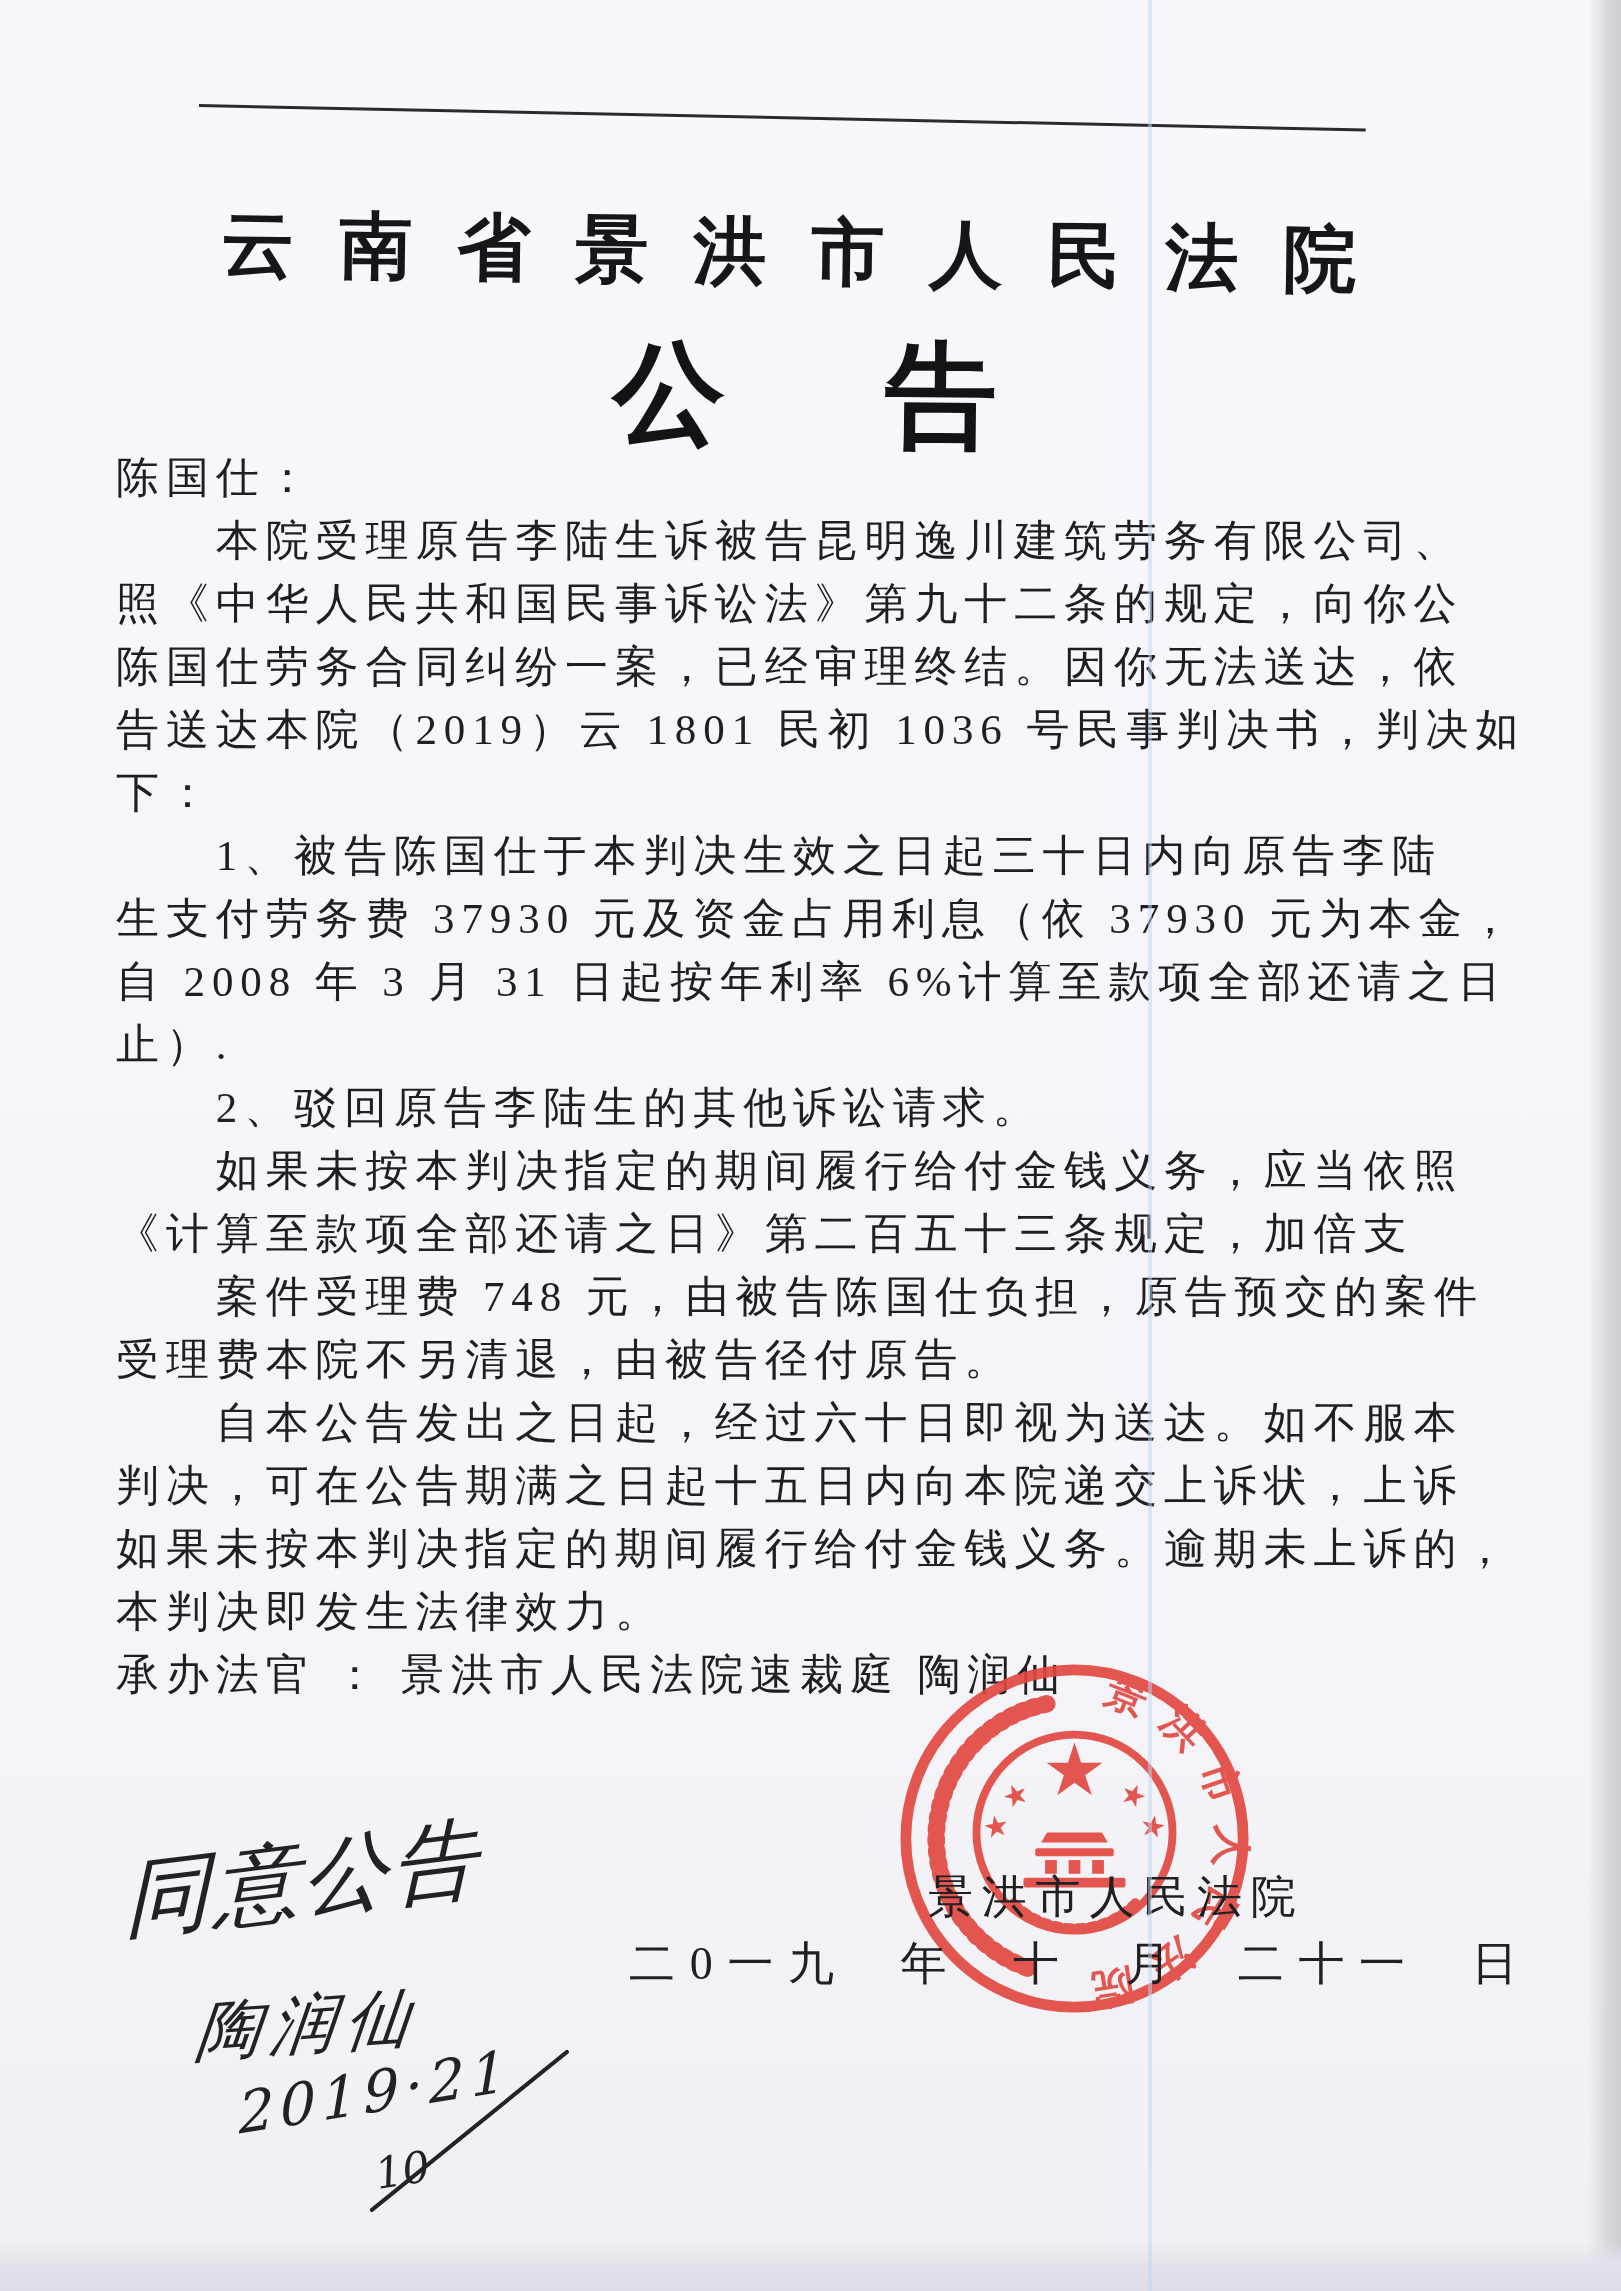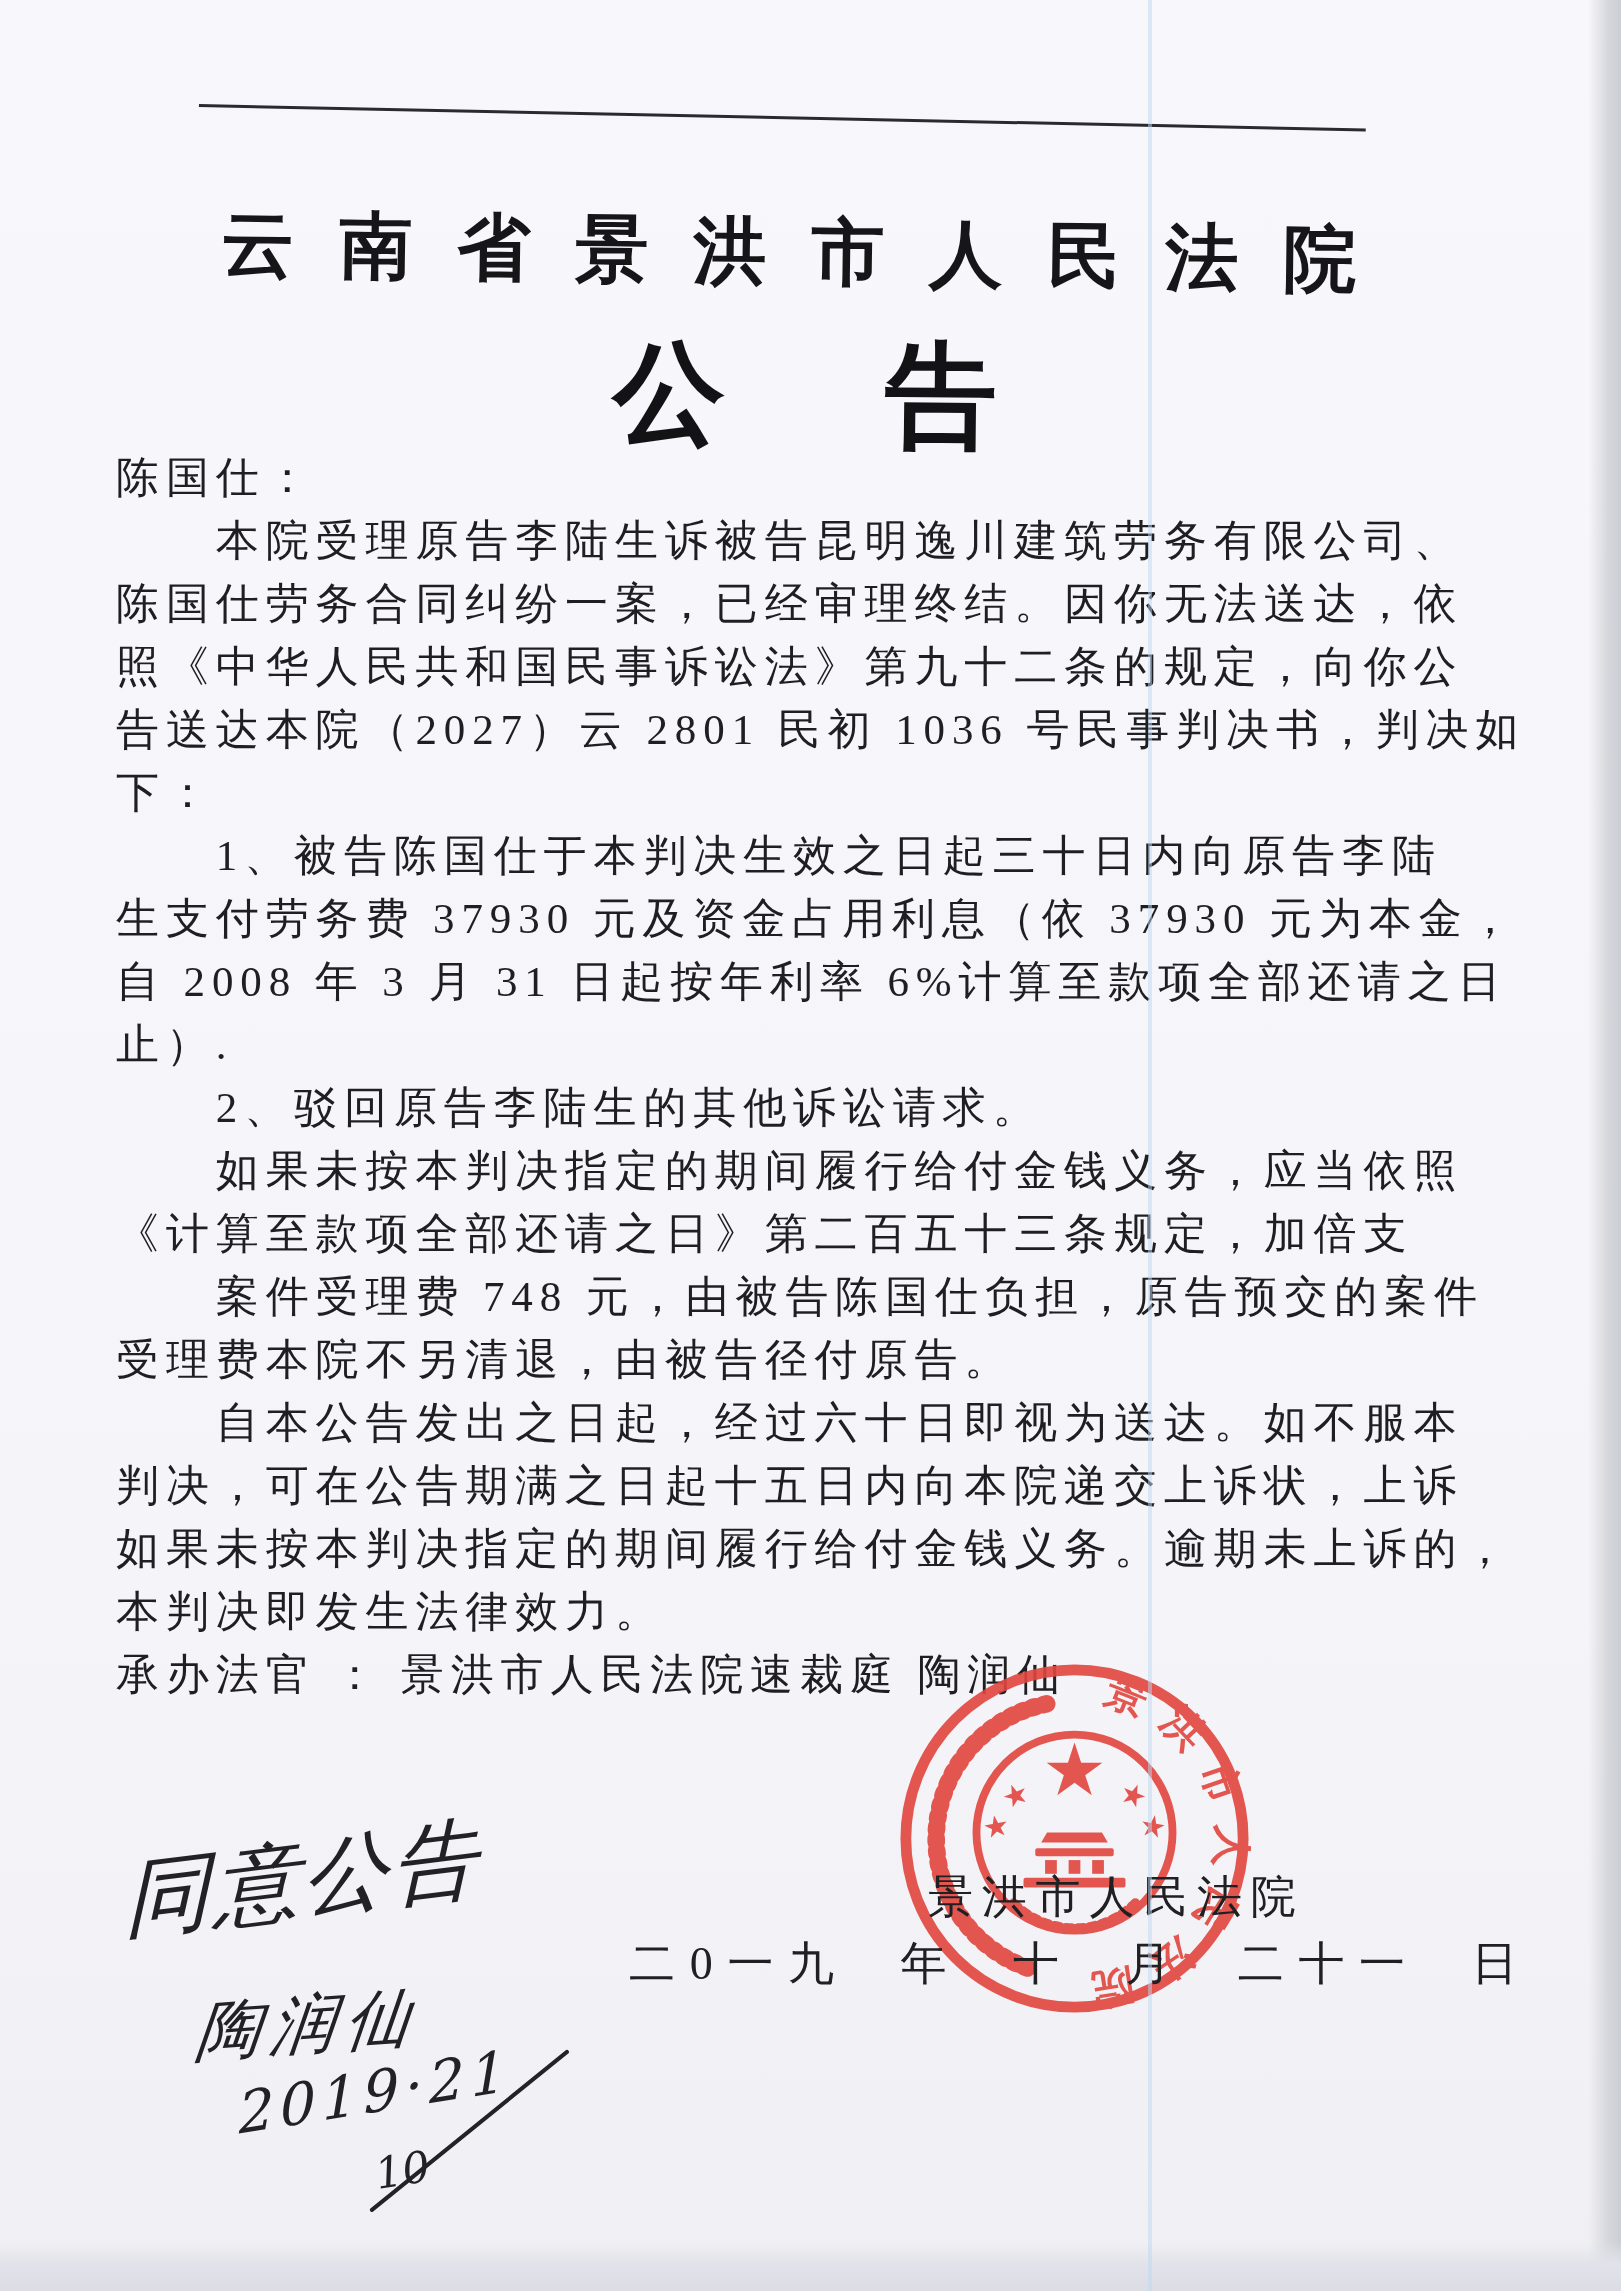--- a/index.html
+++ b/index.html
@@ -63,23 +63,23 @@
 <div id="header-title">云南省景洪市人民法院</div>
 
 <div id="doc-title">
   <span>公</span>
   <span>告</span>
 </div>
 
 <div id="body-text">
   <div class="line">陈国仕：</div>
   <div class="line">　　本院受理原告李陆生诉被告昆明逸川建筑劳务有限公司、</div>
+  <div class="line">照《中华人民共和国民事诉讼法》第九十二条的规定，向你公</div>
   <div class="line">陈国仕劳务合同纠纷一案，已经审理终结。因你无法送达，依</div>
-  <div class="line">照《中华人民共和国民事诉讼法》第九十二条的规定，向你公</div>
-  <div class="line">告送达本院（2027）云 2801 民初 1036 号民事判决书，判决如</div>
+  <div class="line">告送达本院（2019）云 1801 民初 1036 号民事判决书，判决如</div>
   <div class="line">下：</div>
   <div class="line">　　1、被告陈国仕于本判决生效之日起三十日内向原告李陆</div>
   <div class="line">生支付劳务费 37930 元及资金占用利息（依 37930 元为本金，</div>
   <div class="line">自 2008 年 3 月 31 日起按年利率 6%计算至款项全部还请之日</div>
   <div class="line">止）.</div>
   <div class="line">　　2、驳回原告李陆生的其他诉讼请求。</div>
   <div class="line">　　如果未按本判决指定的期间履行给付金钱义务，应当依照</div>
   <div class="line">《计算至款项全部还请之日》第二百五十三条规定，加倍支</div>
   <div class="line">　　案件受理费 748 元，由被告陈国仕负担，原告预交的案件</div>
   <div class="line">受理费本院不另清退，由被告径付原告。</div>

